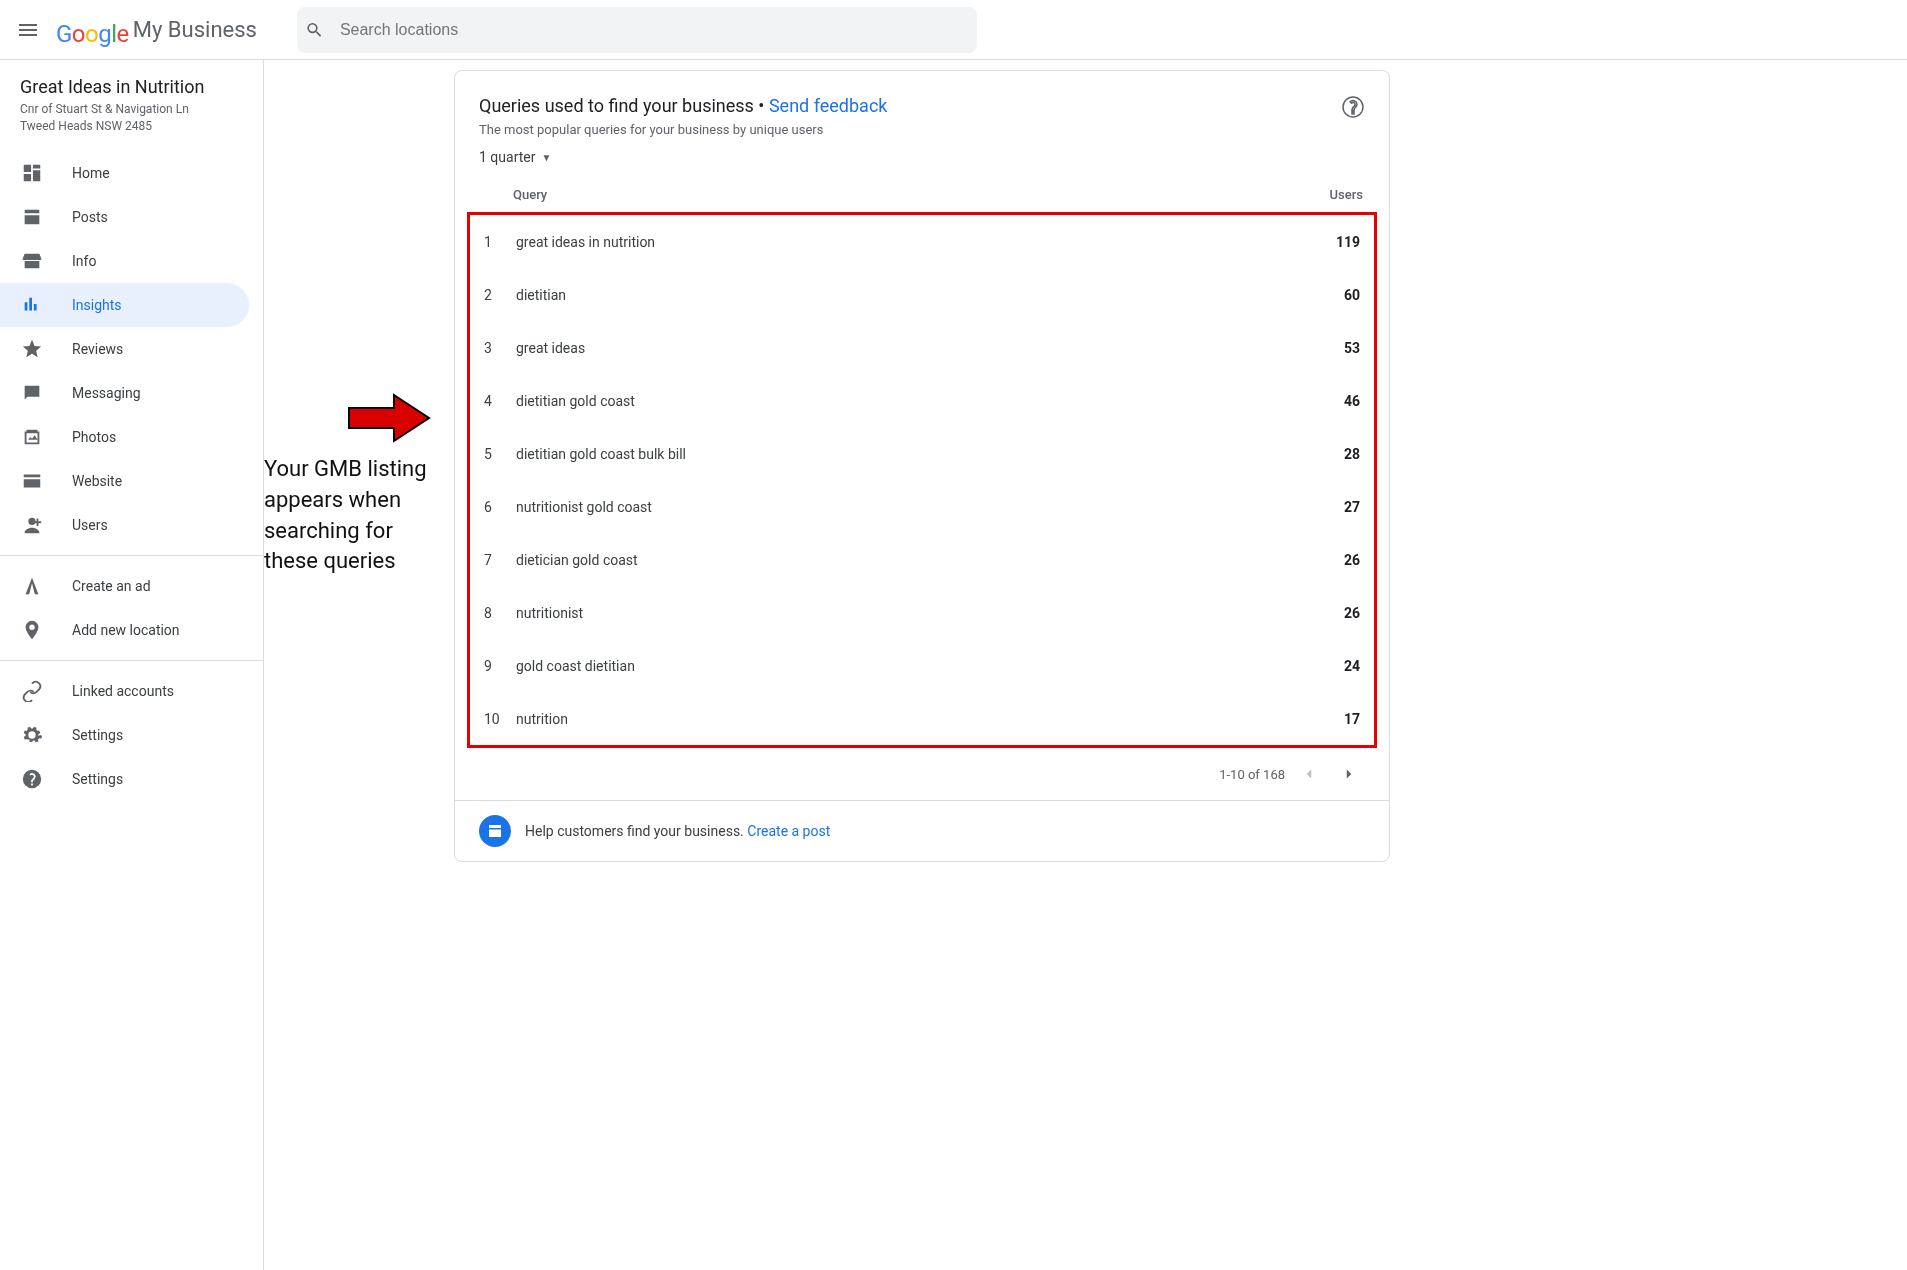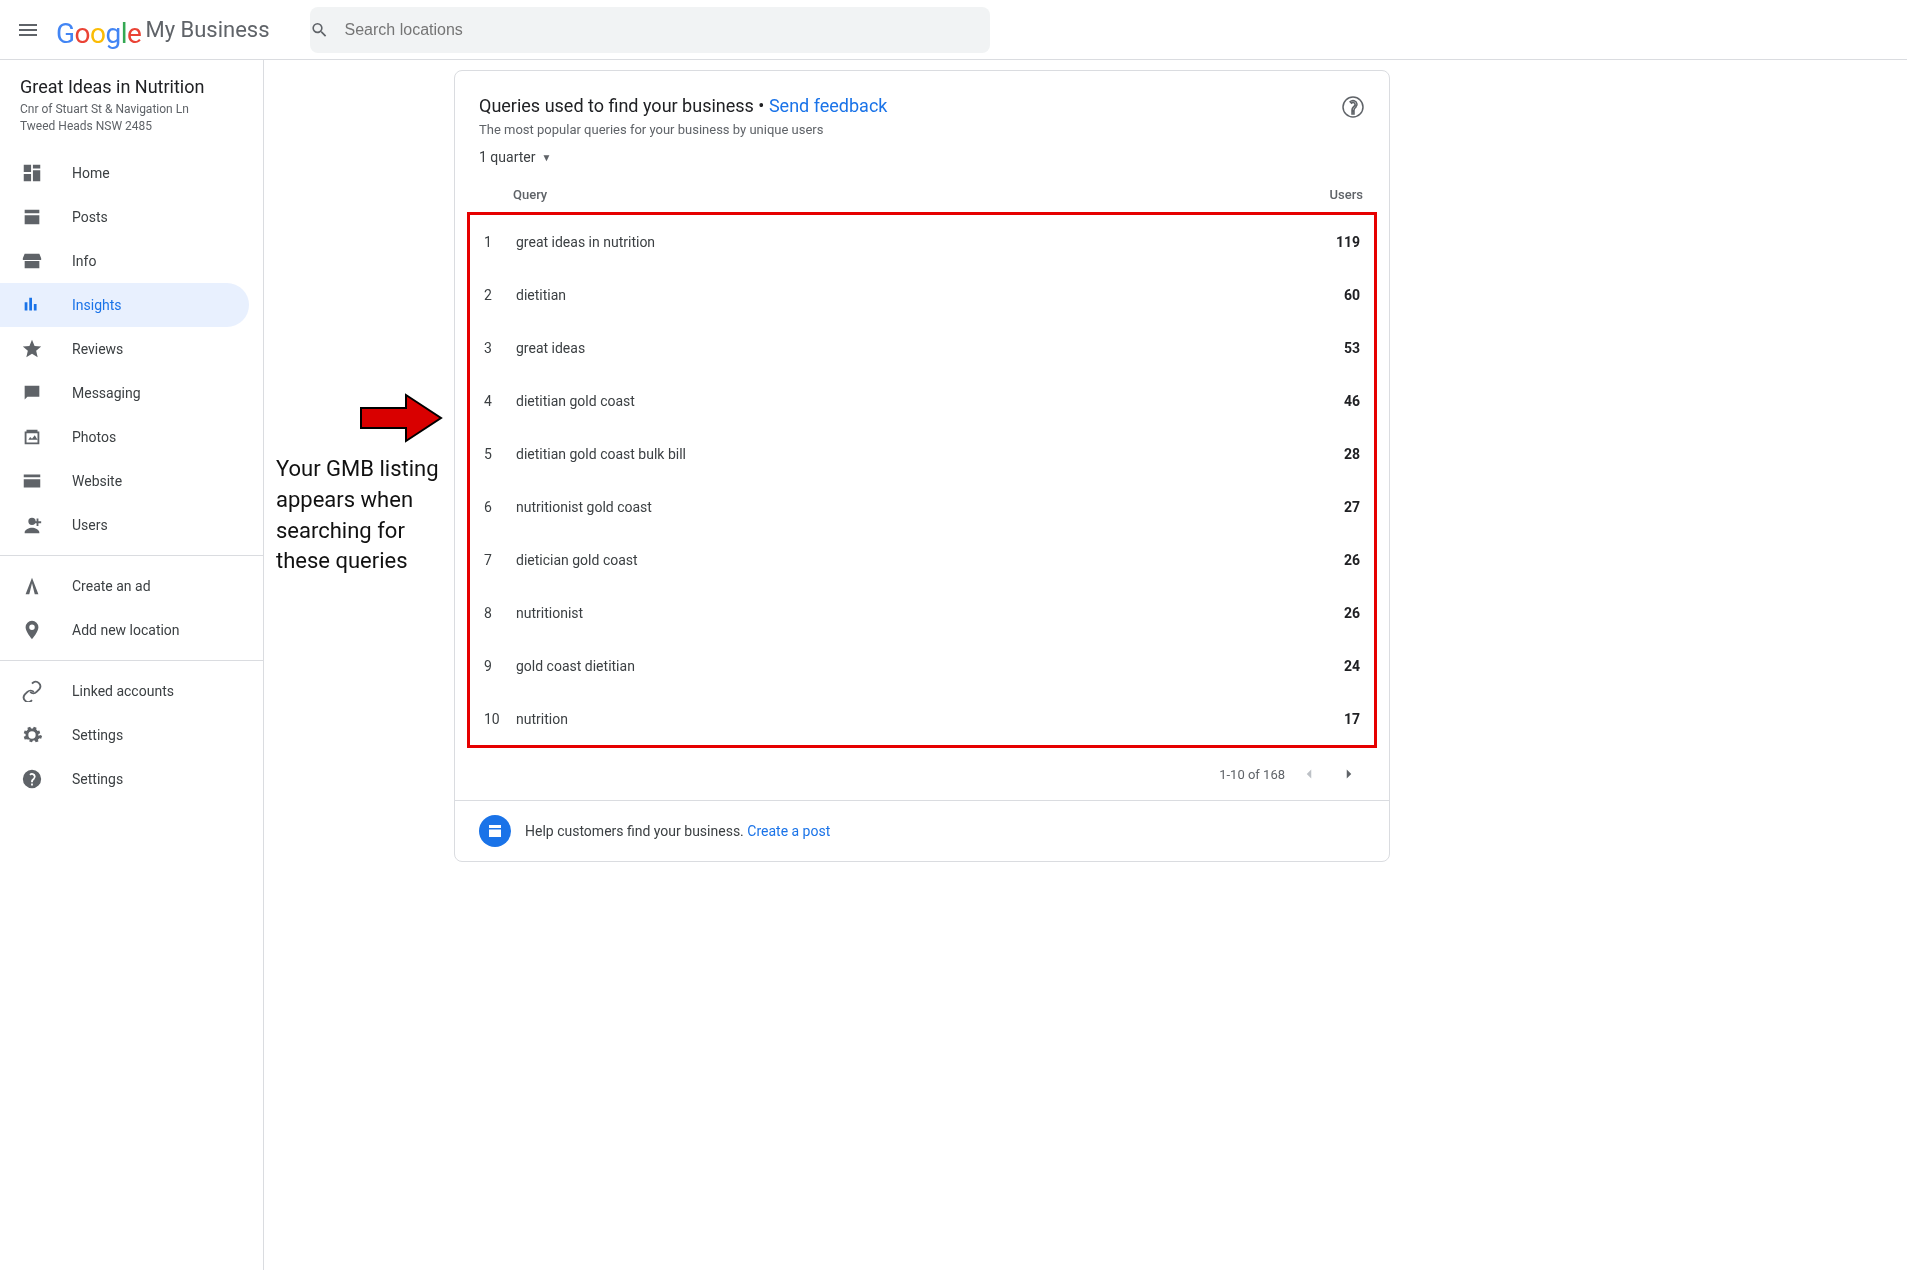--- a/index.html
+++ b/index.html
@@ -2,24 +2,24 @@
 <html><head>
 <meta charset="utf-8">
 <style>
 * { box-sizing: border-box; margin: 0; padding: 0; }
 body { font-family: Roboto, Arial, sans-serif; background: #fff; color: #3c4043; font-size: 14px; }
 
 .topbar { display: flex; align-items: center; height: 60px; padding: 0 16px; border-bottom: 1px solid #dadce0; }
 .hamburger { width: 24px; height: 24px; margin-right: 16px; cursor: pointer; }
 .hamburger svg { fill: #5f6368; }
 .logo { display: flex; align-items: center; margin-right: 40px; }
-.logo-text { font-size: 28px; font-weight: 400; letter-spacing: -0.5px; margin-top: 8px; }
+.logo-text { font-size: 24px; font-weight: 400; letter-spacing: -0.5px; margin-top: 8px; }
 .google-g { color:#4285F4; } .google-o1{color:#EA4335;} .google-o2{color:#FBBC05;} .google-g2{color:#4285F4;} .google-l{color:#34A853;} .google-e{color:#EA4335;}
 .logo-mb { color:#5f6368; margin-left:4px; font-size:22px; }
-.searchbox { flex: 0 0 680px; background:#f1f3f4; border-radius:8px; height:46px; display:flex; align-items:center; padding:0 0; }
+.searchbox { flex: 0 0 680px; background:#f1f3f4; border-radius:8px; height:46px; display:flex; align-items:center; padding:0 8px; }
 .searchbox svg { fill:#5f6368; width:20px; height:20px; margin-right:16px; }
 .searchbox input { border:none; background:transparent; font-size:16px; color:#5f6368; outline:none; width:100%; }
 
 .container { display:flex; }
 .sidebar { width:264px; border-right:1px solid #dadce0; padding-top:16px; min-height:calc(100vh - 60px); }
 .biz-header { padding:0 20px 16px; }
 .biz-name { font-size:18px; color:#202124; margin-bottom:4px; }
 .biz-addr { font-size:12px; color:#5f6368; line-height:1.4; }
 .nav-item { display:flex; align-items:center; height:44px; padding:0 20px; cursor:pointer; color:#3c4043; }
 .nav-item.active { background:#e8f0fe; color:#1a73e8; border-radius:0 22px 22px 0; margin-right:14px; }
@@ -52,21 +52,21 @@
 .pager { display:flex; justify-content:flex-end; align-items:center; padding:10px 24px; font-size:13px; color:#5f6368; }
 .pager .arrow { width:32px; height:32px; display:flex; align-items:center; justify-content:center; cursor:pointer; margin-left:8px; }
 .pager .arrow svg { fill:#5f6368; width:18px; height:18px; }
 .pager .arrow.disabled svg { fill:#bdc1c6; }
 
 .foot-bar { border-top:1px solid #dadce0; display:flex; align-items:center; padding:14px 24px; }
 .foot-ico { width:32px; height:32px; border-radius:50%; background:#1a73e8; display:flex; align-items:center; justify-content:center; margin-right:14px; }
 .foot-ico svg { fill:#fff; width:18px; height:18px; }
 .foot-bar a { color:#1a73e8; text-decoration:none; }
 
-.annot { position:absolute; left:12px; top:330px; width:180px; }
+.annot { position:absolute; left:0; top:330px; width:180px; }
 .annot-arrow { display:block; margin:0 0 8px 80px; }
 .annot-text { font-size:22px; line-height:1.4; color:#111; padding-left:0; }
 </style>
 </head>
 <body>
 
 <div class="topbar">
   <div class="hamburger">
     <svg viewBox="0 0 24 24">
         <path d="M3 18h18v-2H3v2zm0-5h18v-2H3v2zm0-7v2h18V6H3z"></path>

